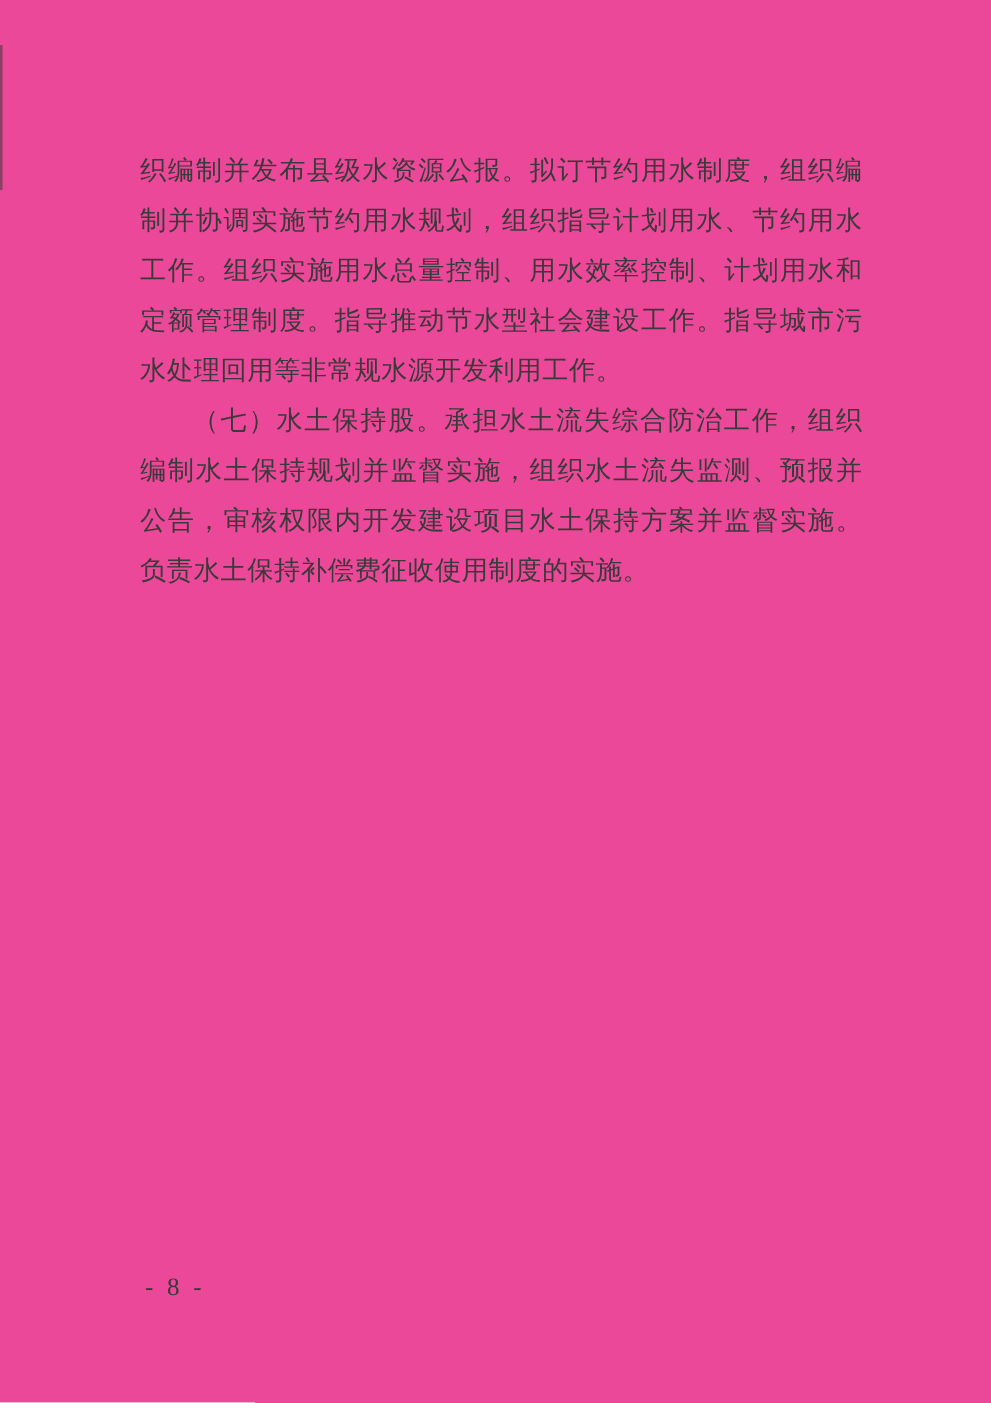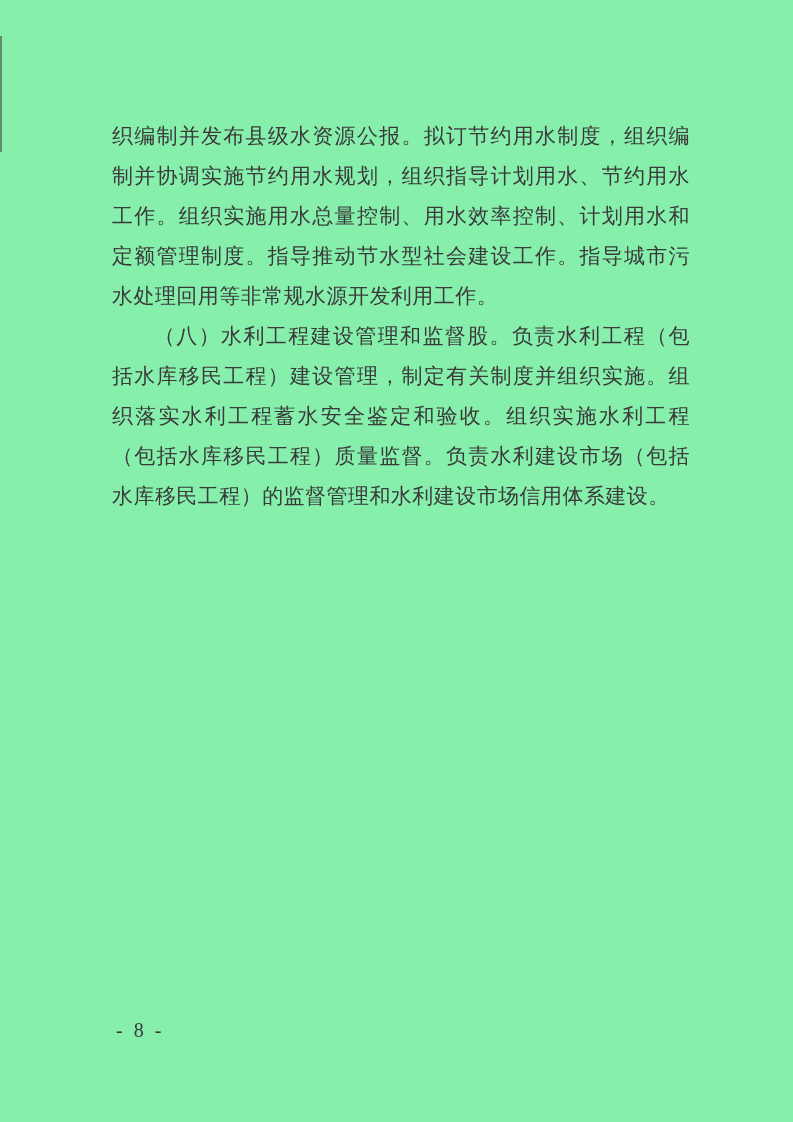--- a/index.html
+++ b/index.html
@@ -5,21 +5,21 @@
   html, body {
     margin: 0;
     padding: 0;
     background: #ffffff;
   }
   .page {
     position: relative;
     width: 793px;
     height: 1122px;
     margin: 0 auto;
-    background: #86efac;
+    background: #ec4899;
     overflow: hidden;
     font-family: "Liberation Serif", "DejaVu Serif", serif;
   }
   
   .scan-edge {
     position: absolute;
     left: 0;
     top: 36px;
     width: 2px;
     height: 116px;
@@ -58,18 +58,18 @@
 </style>
 </head>
 <body>
 
 <div class="page">
 
   <div class="scan-edge"></div>
 
   <div class="text-block">
     <p class="no-indent">织编制并发布县级水资源公报。拟订节约用水制度，组织编制并协调实施节约用水规划，组织指导计划用水、节约用水工作。组织实施用水总量控制、用水效率控制、计划用水和定额管理制度。指导推动节水型社会建设工作。指导城市污水处理回用等非常规水源开发利用工作。</p>
-    <p>（八）水利工程建设管理和监督股。负责水利工程（包括水库移民工程）建设管理，制定有关制度并组织实施。组织落实水利工程蓄水安全鉴定和验收。组织实施水利工程（包括水库移民工程）质量监督。负责水利建设市场（包括水库移民工程）的监督管理和水利建设市场信用体系建设。</p>
+    <p>（七）水土保持股。承担水土流失综合防治工作，组织编制水土保持规划并监督实施，组织水土流失监测、预报并公告，审核权限内开发建设项目水土保持方案并监督实施。负责水土保持补偿费征收使用制度的实施。</p>
   </div>
 
   <div class="page-footer">- 8 -</div>
 
 </div>
 
 </body></html>

